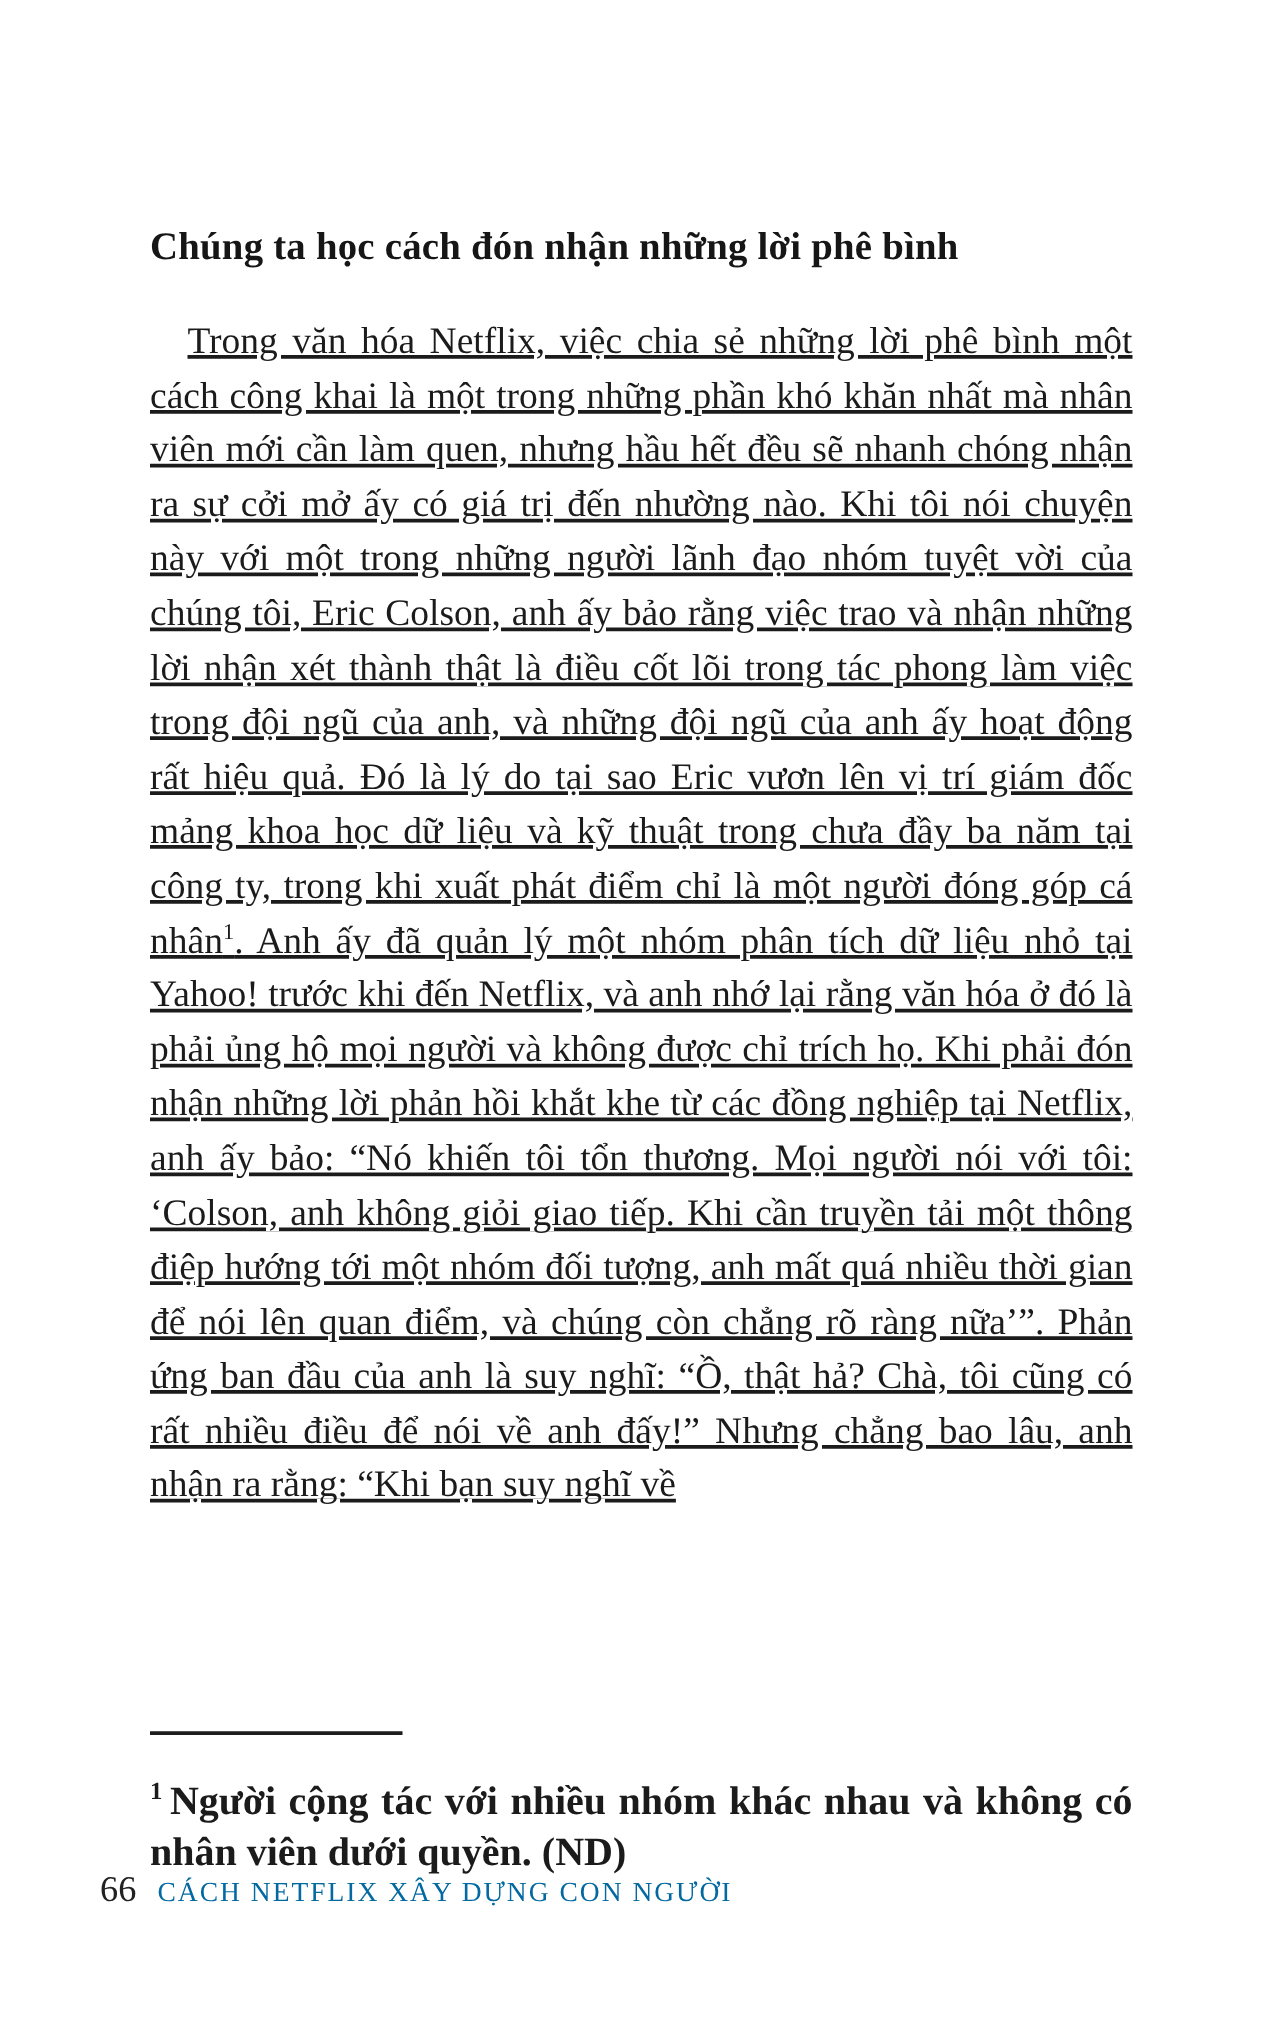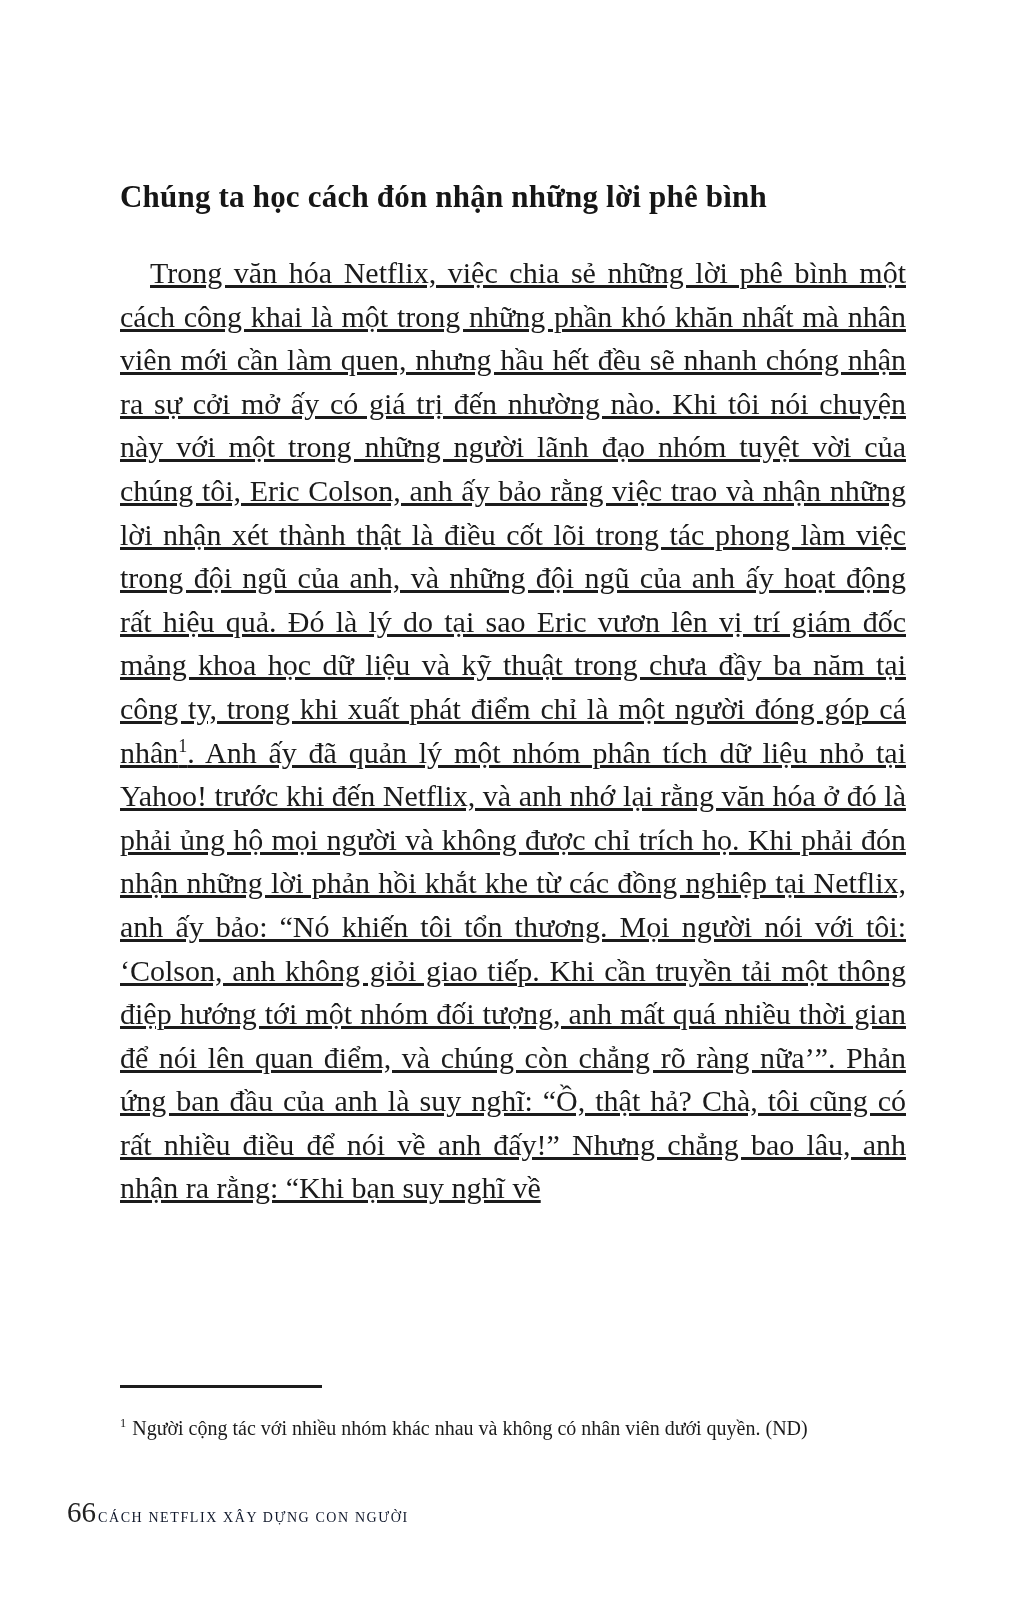--- a/index.html
+++ b/index.html
@@ -51,48 +51,49 @@
     top: 1385px;
     width: 786px;
   }
   .footnote-rule {
     width: 202px;
     height: 0;
     border-top: 3px solid #1d1d1d;
     margin-bottom: 11px;
   }
   .footnote-text {
-    font-size: 20px;
+    font-size: 32px;
     line-height: 41px;
     text-align: justify;
     color: #1b1b1b;
+    font-weight: bold;
   }
   .footnote-text sup {
     font-size: 0.62em;
     line-height: 0;
     vertical-align: super;
     margin-right: 6px;
   }
   .footer {
     position: absolute;
-    left: 67px;
+    left: 80px;
     top: 1496px;
     display: flex;
     align-items: baseline;
     color: #2d2d2d;
   }
   .page-number {
     font-size: 29px;
     color: #222222;
   }
   .running-title {
-    margin-left: 2px;
-    font-size: 14px;
+    margin-left: 17px;
+    font-size: 22px;
     letter-spacing: 1.6px;
-    color: #0f172a;
+    color: #0369a1;
   }
 </style>
 </head>
 <body>
 
 <div class="page">
 
   <h1 class="heading">Chúng ta học cách đón nhận những lời phê bình</h1>
 
   <p class="body-text"><span>Trong văn hóa Netflix, việc chia sẻ những lời phê bình một cách công khai là một trong những phần khó khăn nhất mà nhân viên mới cần làm quen, nhưng hầu hết đều sẽ nhanh chóng nhận ra sự cởi mở ấy có giá trị đến nhường nào. Khi tôi nói chuyện này với một trong những người lãnh đạo nhóm tuyệt vời của chúng tôi, Eric Colson, anh ấy bảo rằng việc trao và nhận những lời nhận xét thành thật là điều cốt lõi trong tác phong làm việc trong đội ngũ của anh, và những đội ngũ của anh ấy hoạt động rất hiệu quả. Đó là lý do tại sao Eric vươn lên vị trí giám đốc mảng khoa học dữ liệu và kỹ thuật trong chưa đầy ba năm tại công ty, trong khi xuất phát điểm chỉ là một người đóng góp cá nhân</span><sup>1</sup><span>. Anh ấy đã quản lý một nhóm phân tích dữ liệu nhỏ tại Yahoo! trước khi đến Netflix, và anh nhớ lại rằng văn hóa ở đó là phải ủng hộ mọi người và không được chỉ trích họ. Khi phải đón nhận những lời phản hồi khắt khe từ các đồng nghiệp tại Netflix, anh ấy bảo: “Nó khiến tôi tổn thương. Mọi người nói với tôi: ‘Colson, anh không giỏi giao tiếp. Khi cần truyền tải một thông điệp hướng tới một nhóm đối tượng, anh mất quá nhiều thời gian để nói lên quan điểm, và chúng còn chẳng rõ ràng nữa’”. Phản ứng ban đầu của anh là suy nghĩ: “Ồ, thật hả? Chà, tôi cũng có rất nhiều điều để nói về anh đấy!” Nhưng chẳng bao lâu, anh nhận ra rằng: “Khi bạn suy nghĩ về</span></p>

